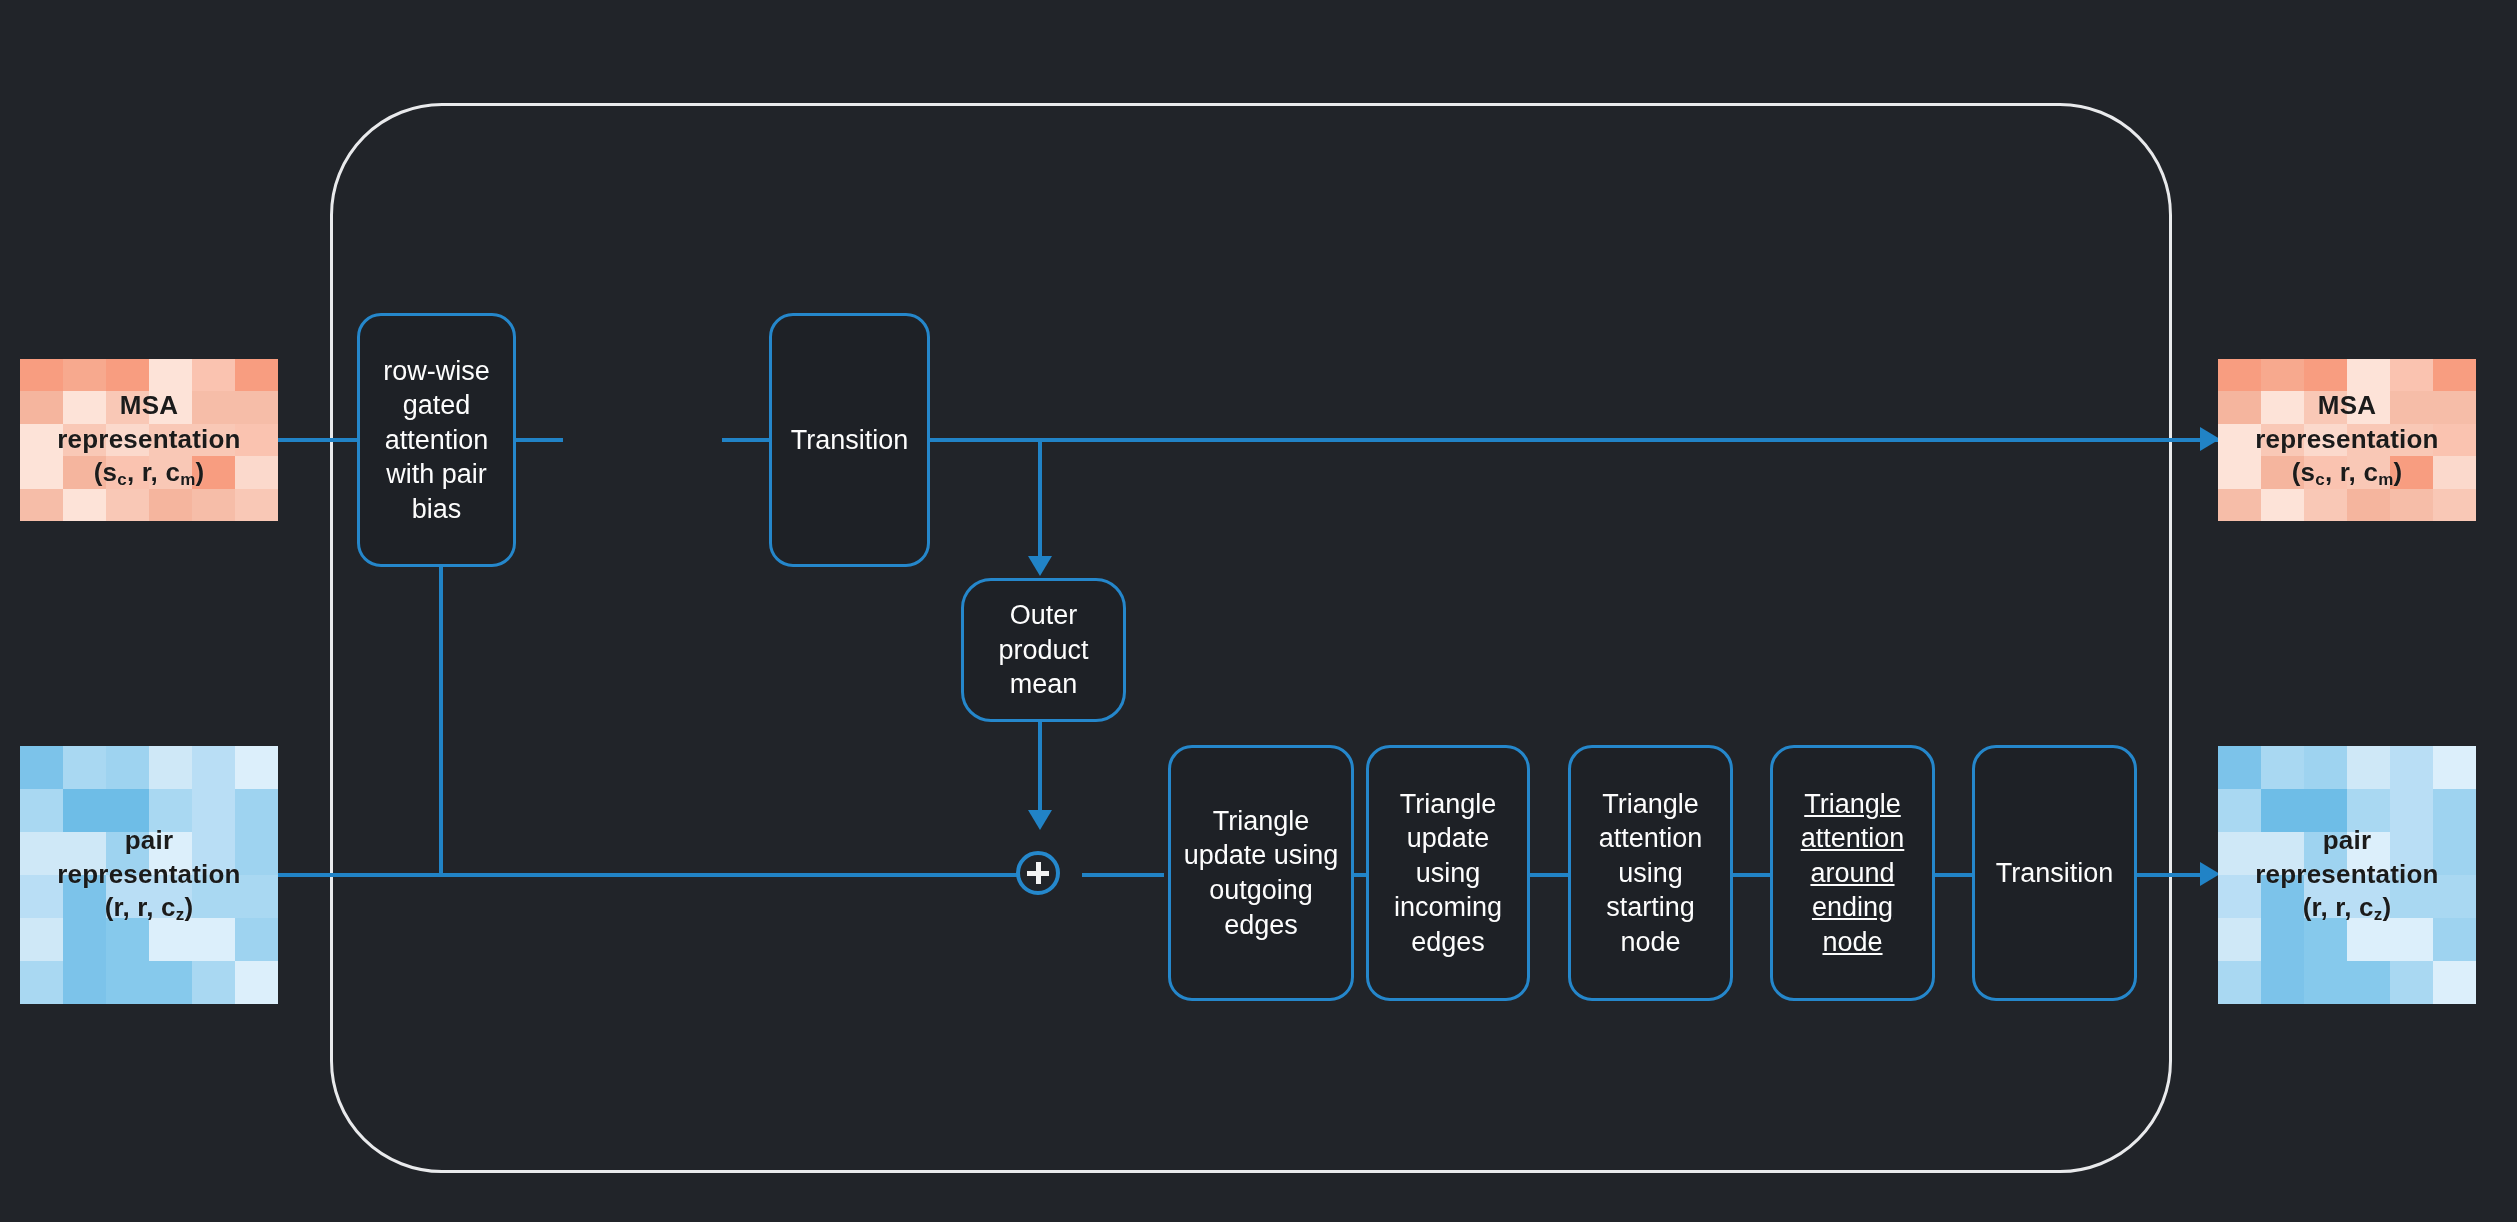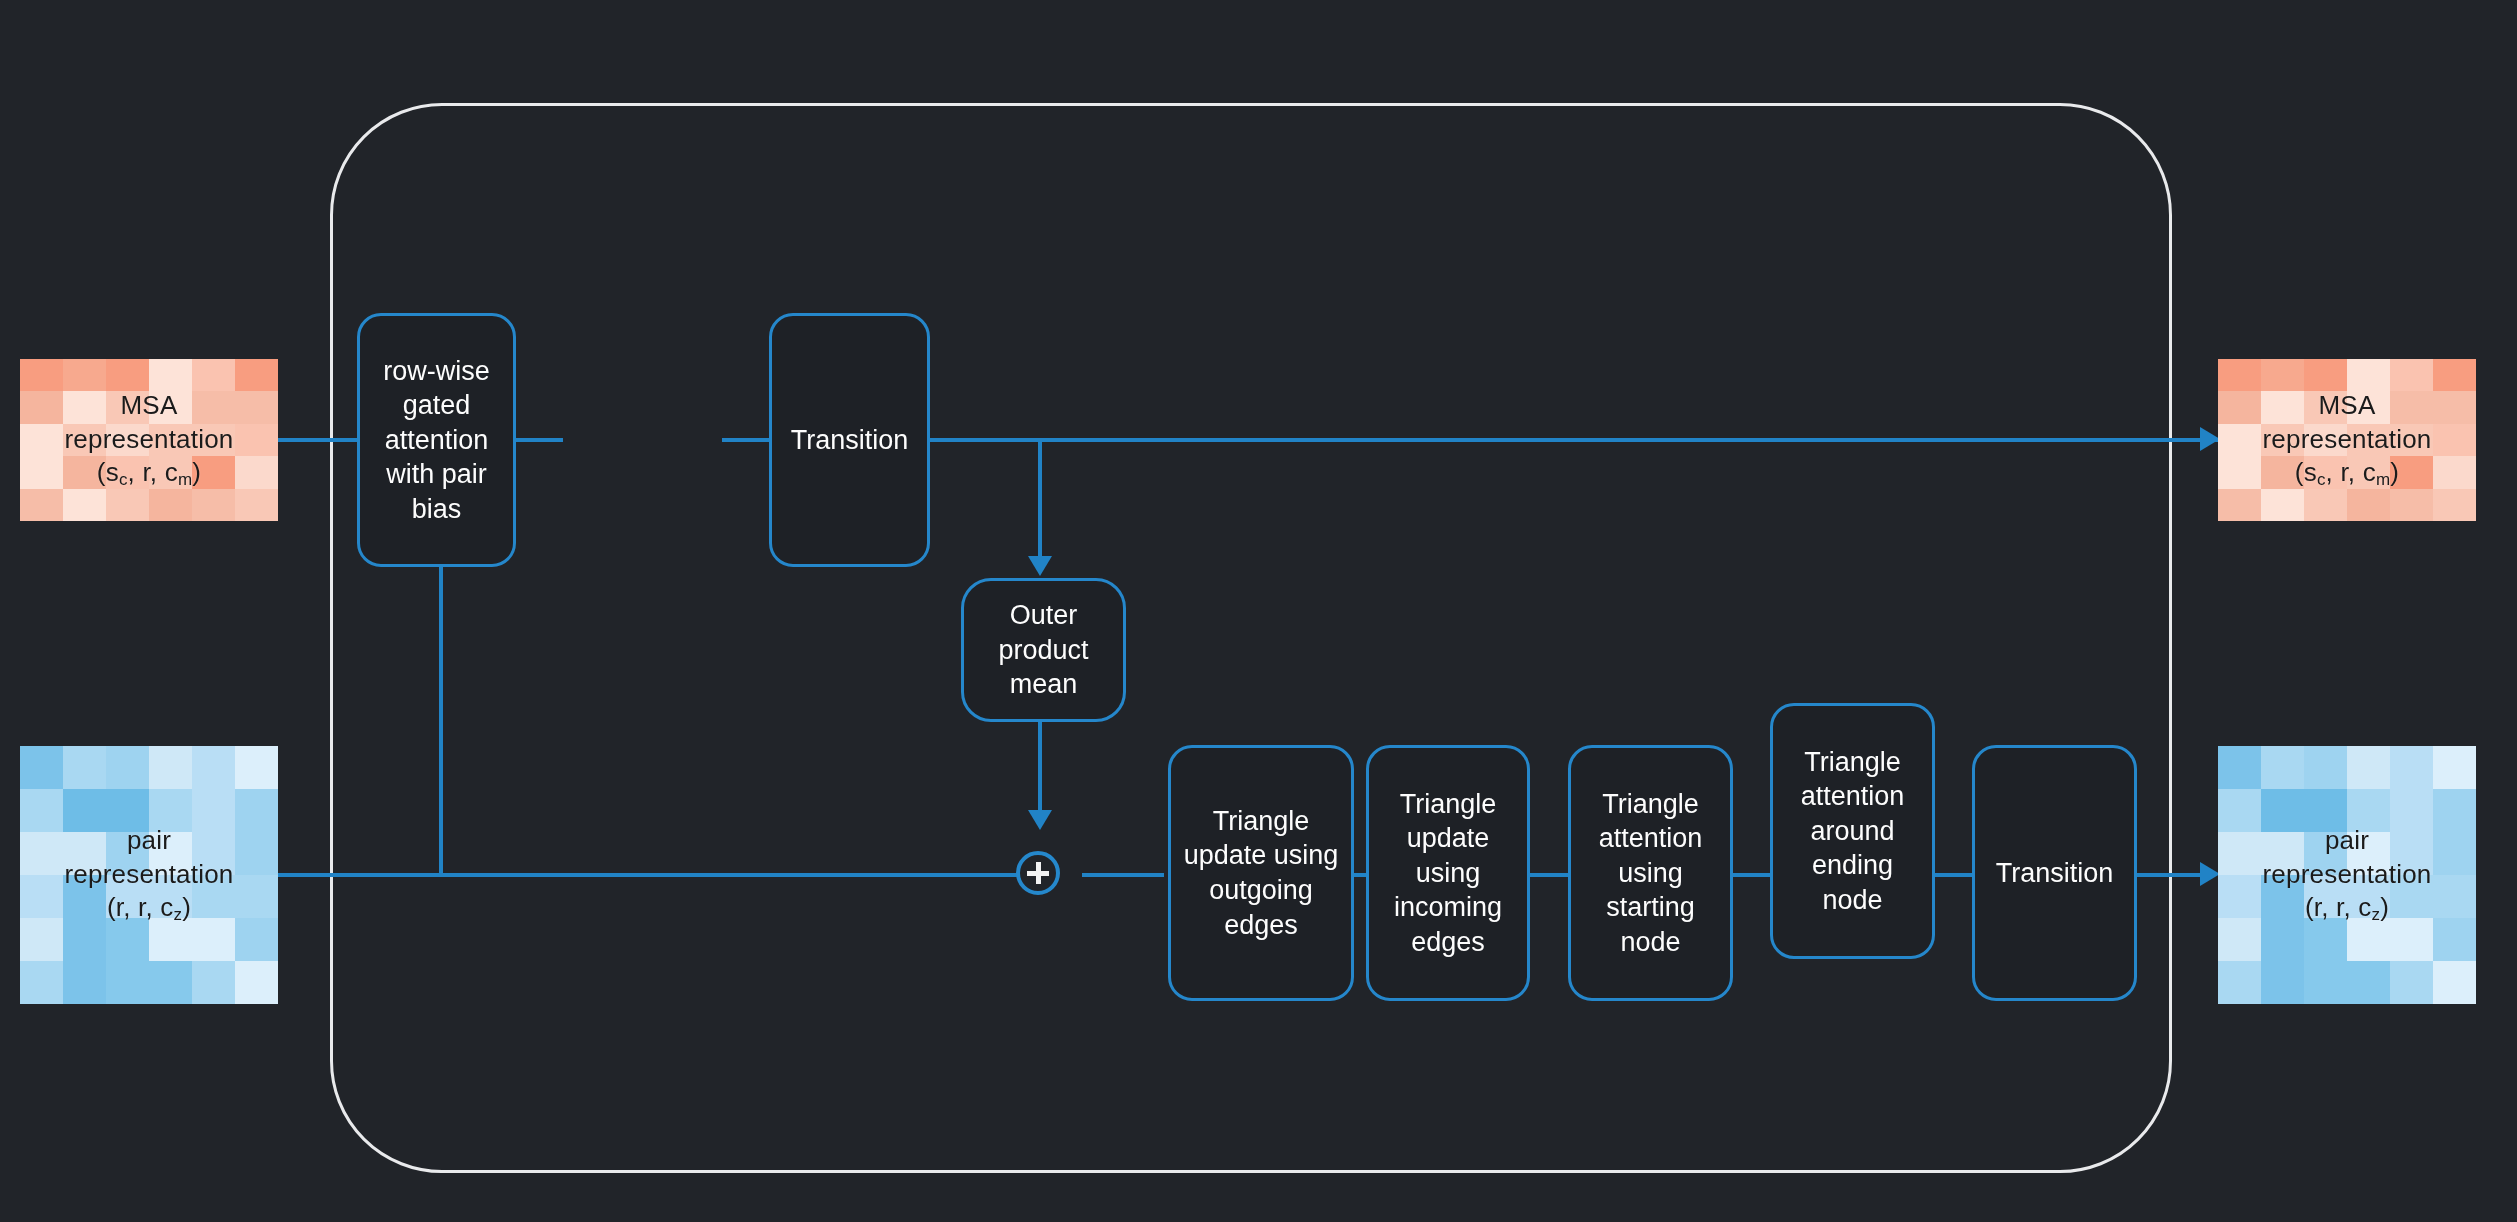--- a/index.html
+++ b/index.html
@@ -11,20 +11,21 @@
   .outer-frame{
     position:absolute;left:330px;top:103px;width:1842px;height:1070px;
     border:3px solid #e9eaec;border-radius:112px;box-sizing:border-box;
     background:transparent;z-index:1;
   }
 
   
   .rep{
     position:absolute;z-index:6;display:flex;align-items:center;justify-content:center;
     overflow:hidden;
+    font-weight:bold;
   }
   .rep .grid{position:absolute;inset:0;display:grid;}
   .rep .cap{
     position:relative;z-index:2;text-align:center;color:#1b1b1b;
     font-size:26px;line-height:1.30;letter-spacing:.2px;
     text-shadow:0 0 2px rgba(255,255,255,.25);
   }
   .rep .cap sub{font-size:17px;vertical-align:-.22em;}
 
   
@@ -289,21 +290,21 @@
   </div>
 
   <div class="node" style="left:1366px;top:745px;width:164px;height:256px;">
     <span>Triangle update using incoming edges</span>
   </div>
 
   <div class="node" style="left:1568px;top:745px;width:165px;height:256px;">
     <span>Triangle attention using starting node</span>
   </div>
 
-  <div class="node" style="left:1770px;top:703px;width:165px;height:256px;">
+  <div class="node" style="left:1770px;top:745px;width:165px;height:256px;text-decoration:underline;">
     <span>Triangle attention around ending node</span>
   </div>
 
   <div class="node" style="left:1972px;top:745px;width:165px;height:256px;">
     <span>Transition</span>
   </div>
 
 </div>
 
 </body></html>

